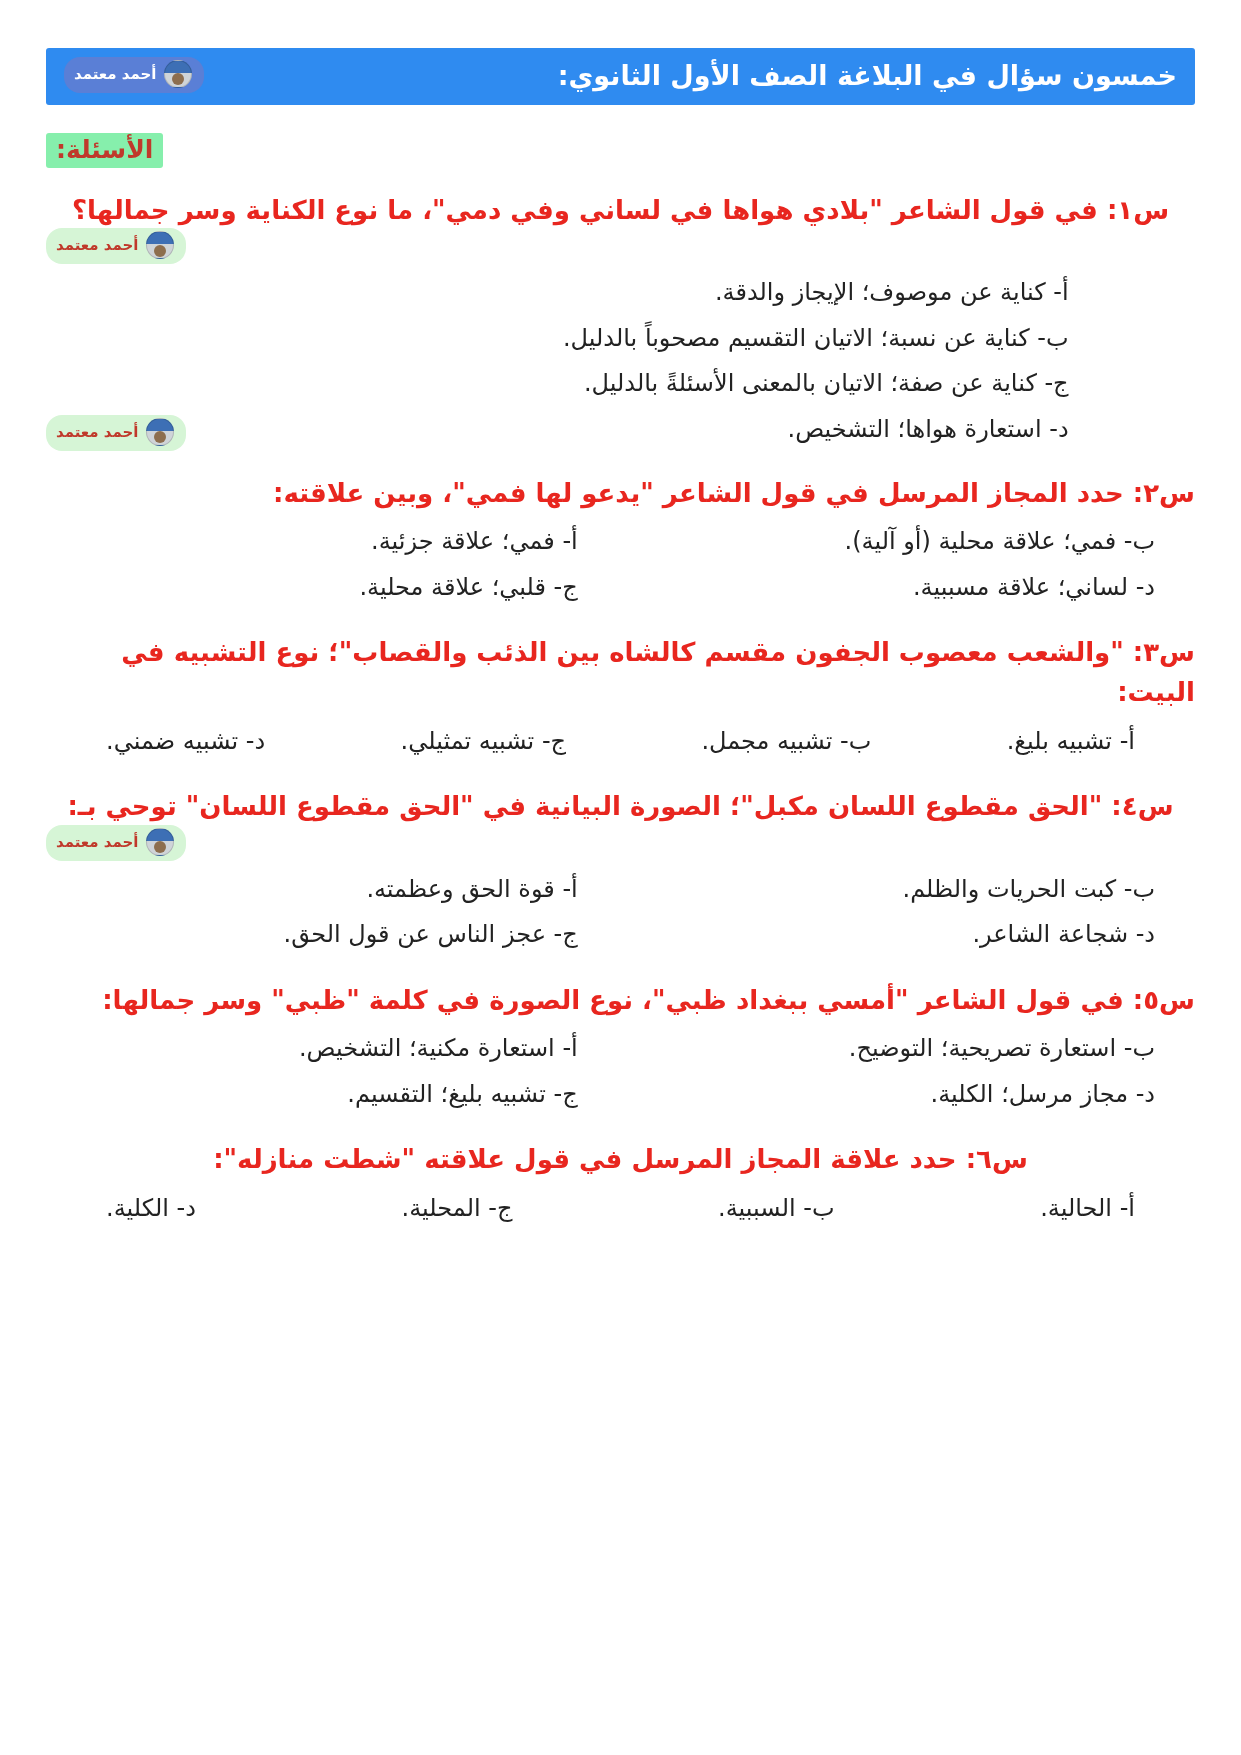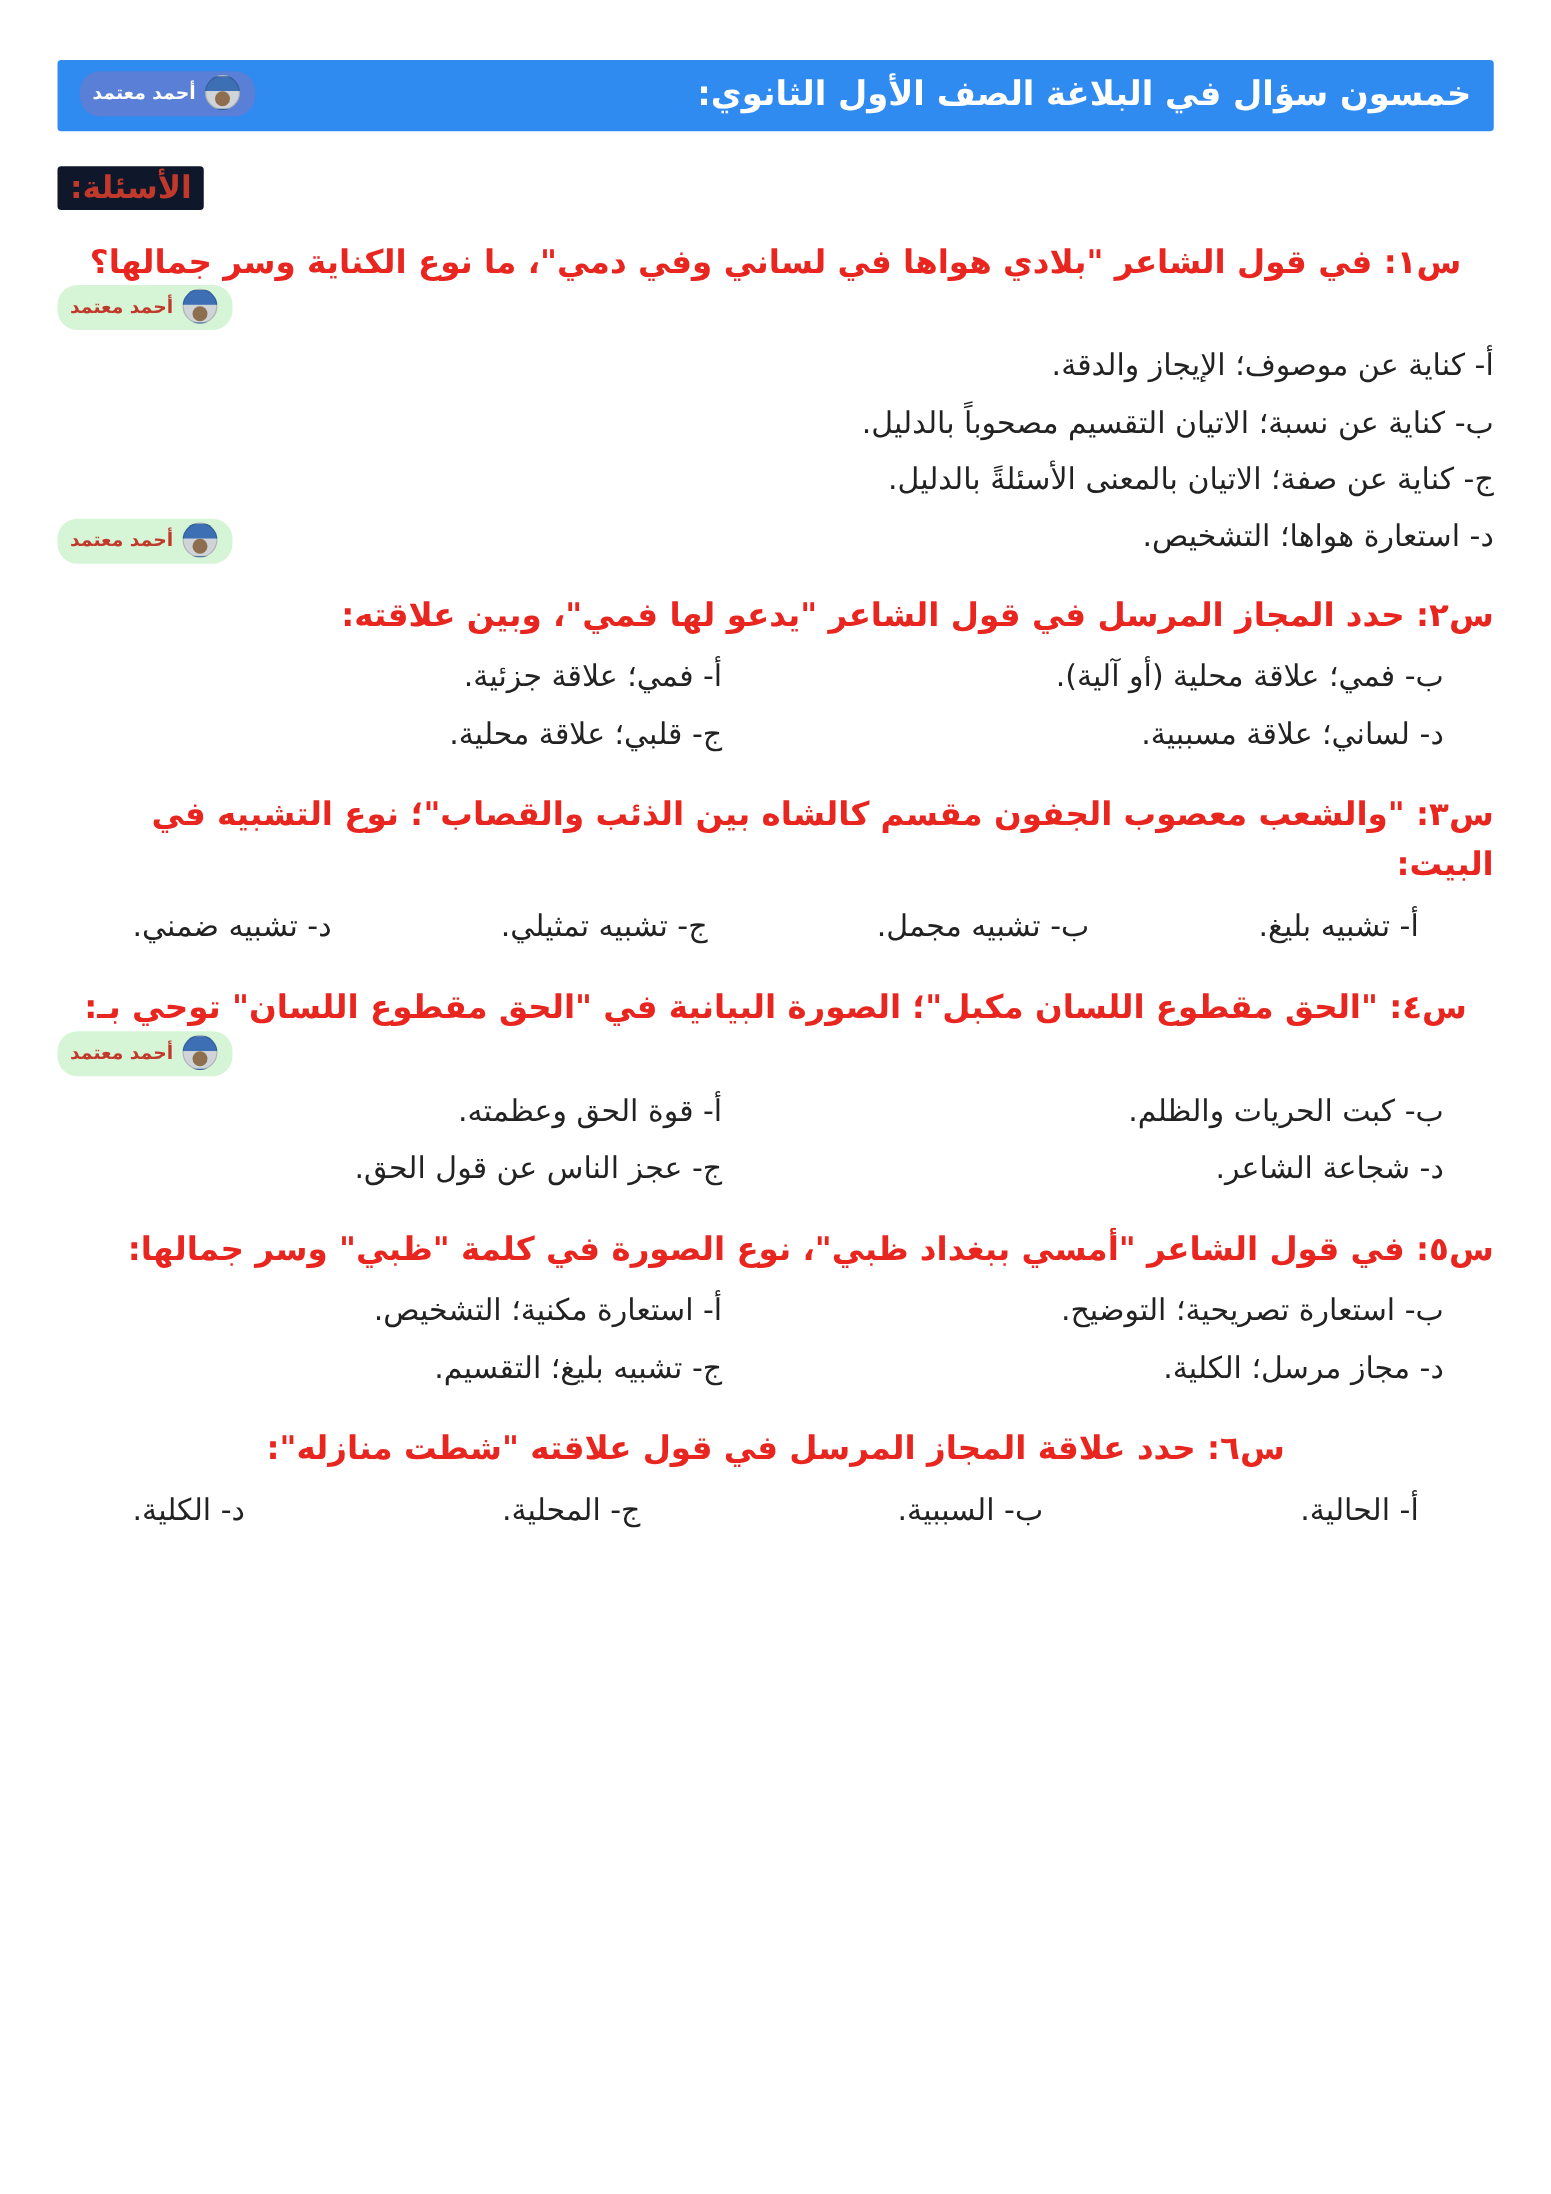--- a/index.html
+++ b/index.html
@@ -89,21 +89,21 @@
     background: #8d6e4e;
   }
 
   
   .section-label-row {
     text-align: left;
     margin: 28px 0 6px 0;
   }
   .section-label {
     display: inline-block;
-    background: #0f172a;
+    background: #86efac;
     color: #c0392b;
     font-size: 25px;
     font-weight: 700;
     padding: 2px 10px 4px 10px;
     border-radius: 3px;
   }
 
   
   .q-block {
     margin: 0 0 6px 0;
@@ -129,21 +129,21 @@
     margin: 6px 0 0 0;
   }
   .choice-line {
     display: flex;
     font-size: 24px;
     line-height: 1.9;
     color: #222222;
   }
   
   .choice-line.single {
-    justify-content: flex-start;
+    justify-content: center;
   }
   .choice-line.single .cell {
     width: 78%;
     text-align: right;
   }
   .choice-line.two {
     justify-content: space-between;
     padding: 0 40px;
   }
   .choice-line.two .cell {

